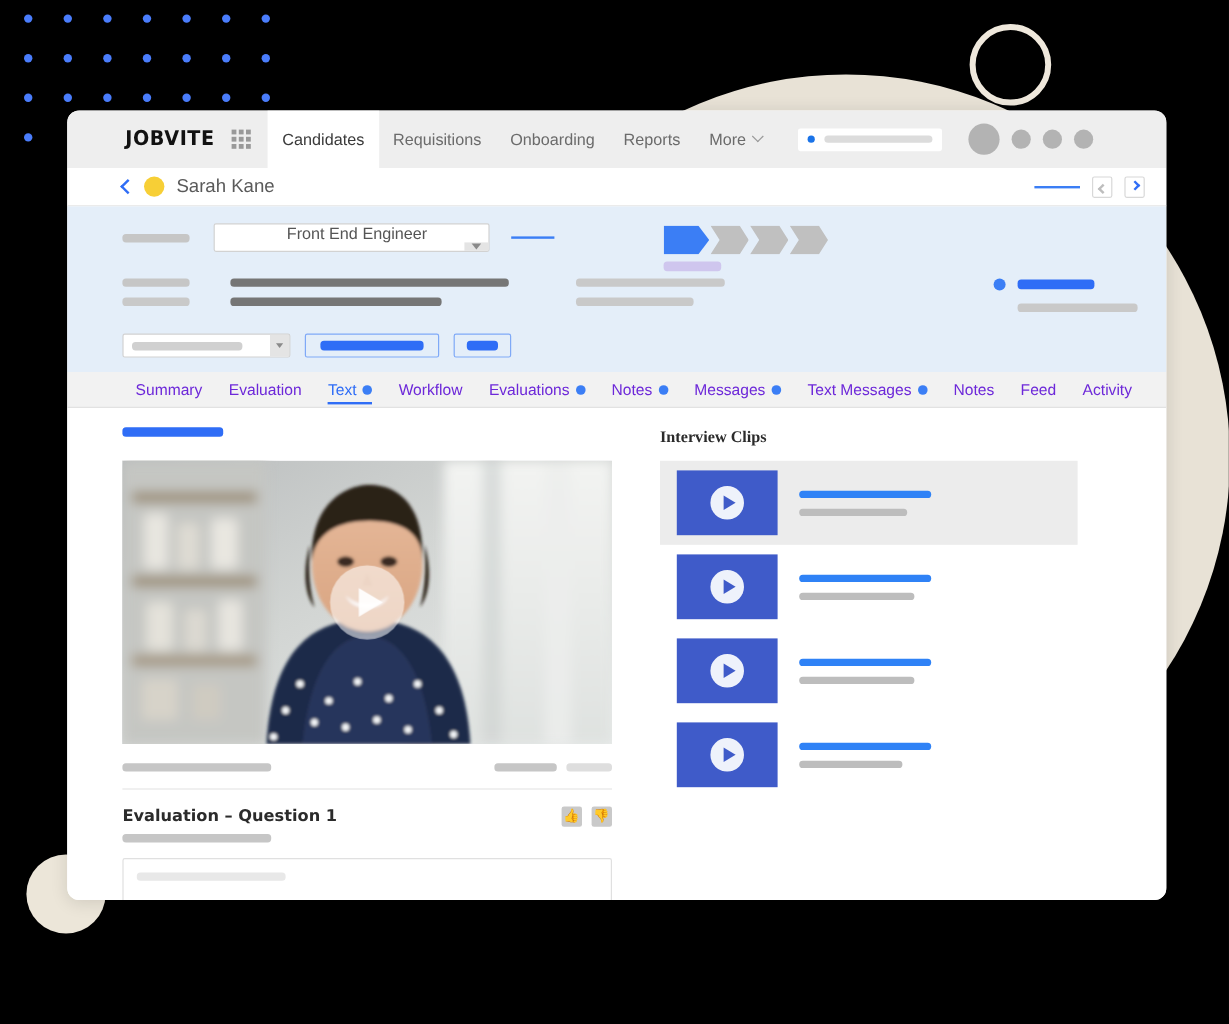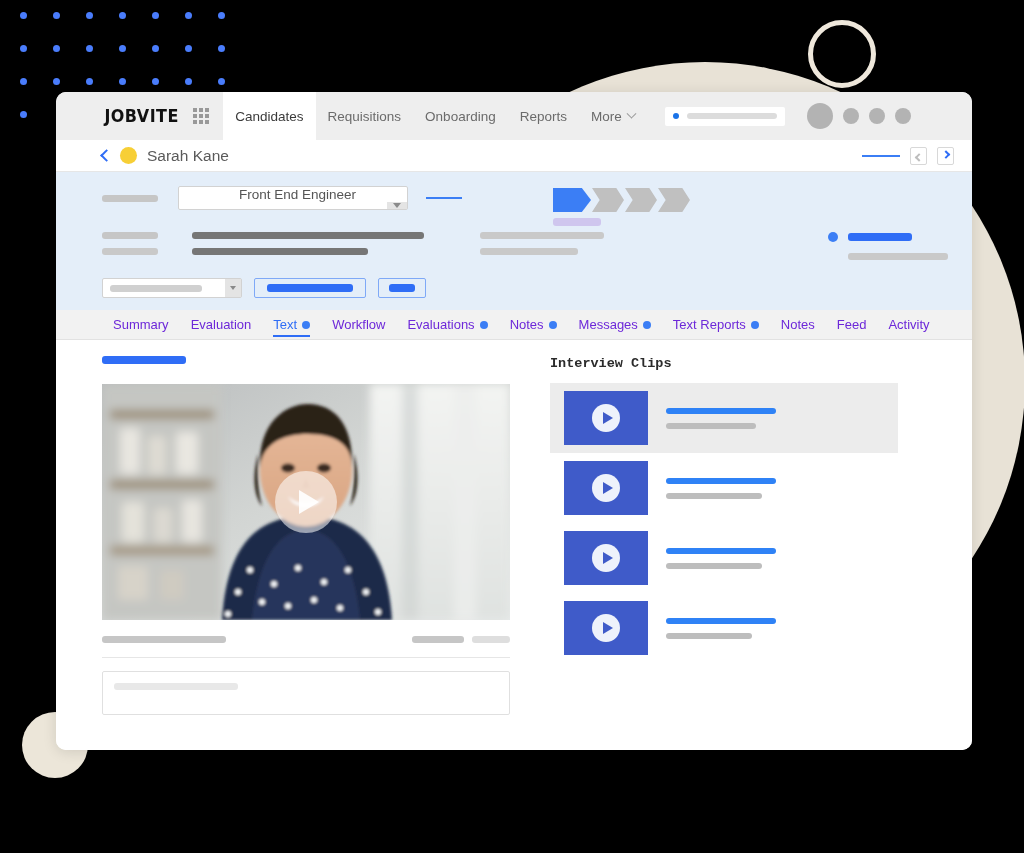--- a/index.html
+++ b/index.html
@@ -193,21 +193,21 @@
 
   .eval-head { width: 408px; display: flex; align-items: flex-start; margin-top: 14px; }
   .eval-title { font-size: 13.5px; font-weight: bold; color: #2b2b2b; font-family: "DejaVu Sans", sans-serif; }
   .thumbs { margin-left: auto; display: flex; gap: 8px; }
   .thumb-btn {
     width: 17px; height: 17px; background: #c9c9c9; border-radius: 2px;
     display: flex; align-items: center; justify-content: center; color: #fff; font-size: 11px; line-height: 1;
   }
   .eval-box { width: 408px; height: 44px; border: 1px solid #e0e0e0; border-radius: 2px; margin-top: 13px; padding: 11px 0 0 11px; }
 
-  .clips-title { font-size: 13.5px; font-weight: bold; color: #2b2b2b; font-family: Liberation Mono, monospace; margin-bottom: 12px; }
+  .clips-title { font-size: 13.5px; font-weight: bold; color: #2b2b2b; font-family: Liberation Serif, serif; margin-bottom: 12px; }
   .clip-row { display: flex; align-items: center; gap: 18px; padding: 8px 10px 8px 14px; width: 348px; }
   .clip-row.selected { background: #ececec; }
   .clip-thumb {
     width: 84px; height: 54px; background: #3f5bc9; flex: none;
     display: flex; align-items: center; justify-content: center;
   }
   .clip-play {
     width: 28px; height: 28px; border-radius: 50%; background: #eef2fb;
     display: flex; align-items: center; justify-content: center;
   }
@@ -394,21 +394,21 @@
         </div>
       <div class="tab">
           <span>Notes</span>
           <span class="badge"></span>
         </div>
       <div class="tab">
           <span>Messages</span>
           <span class="badge"></span>
         </div>
       <div class="tab">
-          <span>Text Reports</span>
+          <span>Text Messages</span>
           <span class="badge"></span>
         </div>
       <div class="tab">
           <span>Notes</span>
         </div>
       <div class="tab">
           <span>Feed</span>
         </div>
       <div class="tab">
           <span>Activity</span>
@@ -498,20 +498,30 @@
         <div class="ctrl-row">
           <span class="ph" style="width:124px"></span>
           <span class="ctrl-right">
             <span class="ph" style="width:52px"></span>
             <span class="ph" style="width:38px;background:#dedede"></span>
           </span>
         </div>
 
         <div class="divider"></div>
 
+        <div class="eval-head">
+          <div>
+            <div class="eval-title">Evaluation – Question 1</div>
+            <div class="ph" style="width:124px;margin-top:7px"></div>
+          </div>
+          <div class="thumbs">
+            <span class="thumb-btn">👍</span>
+            <span class="thumb-btn">👎</span>
+          </div>
+        </div>
 
         <div class="eval-box">
           <span class="ph" style="width:124px;background:#e8e8e8;display:block"></span>
         </div>
       </div>
 
       <div class="right-col">
         <div class="clips-title">Interview Clips</div>
 
         <div class="clip-row selected">

